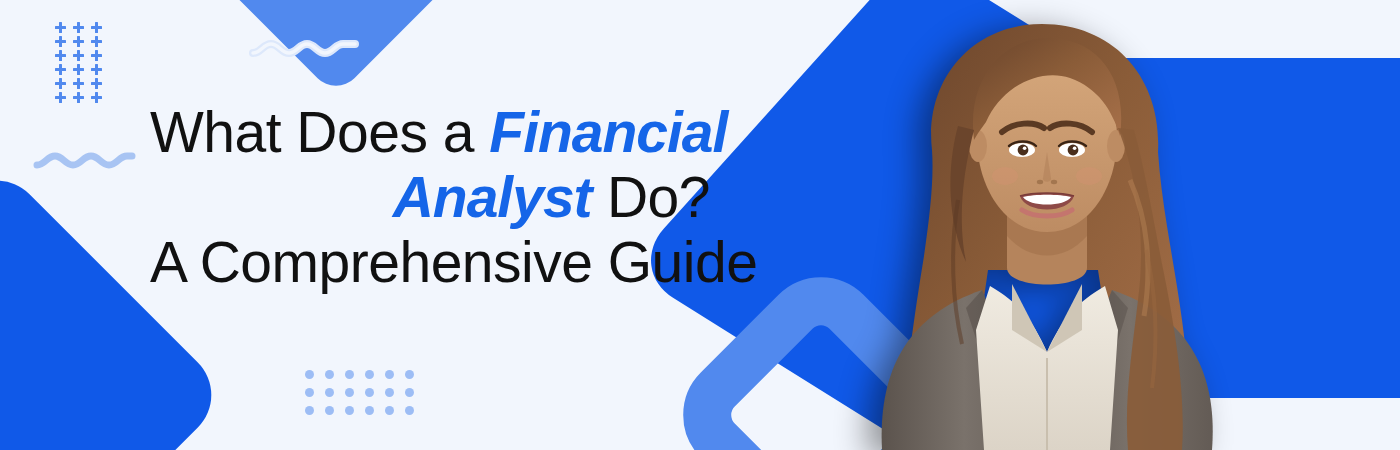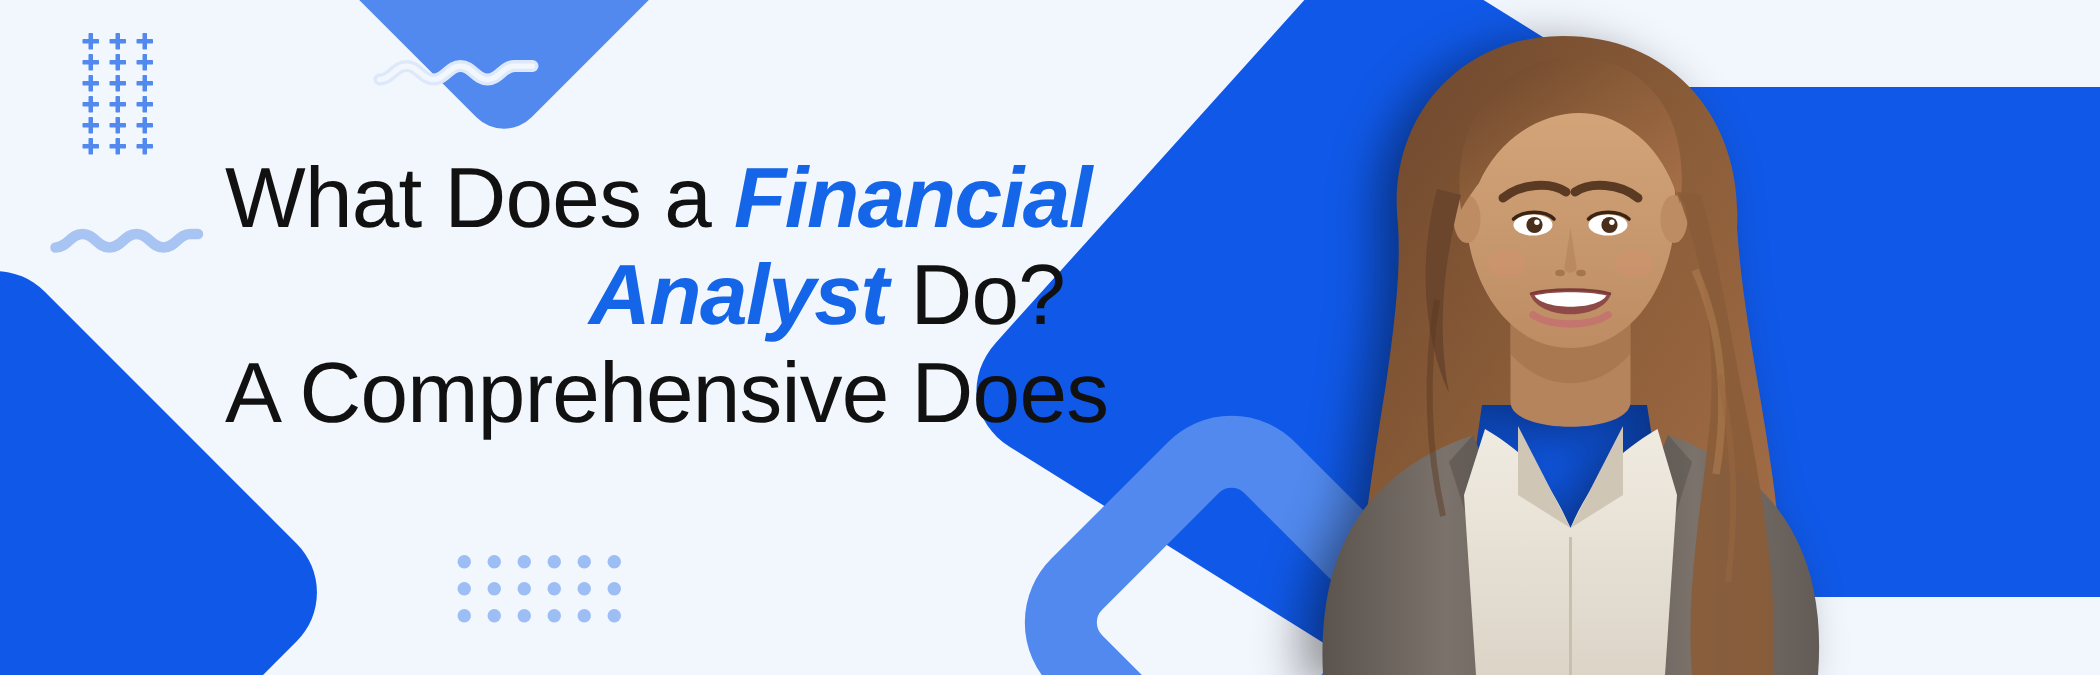--- a/index.html
+++ b/index.html
@@ -205,21 +205,21 @@
   <span class="wave wave-top">
     <svg width="126" height="34" viewBox="0 0 126 34">
       <path d="M10 20 C 18 20, 20 11, 28 11 S 38 20, 46 20 S 56 11, 64 11 S 74 20, 82 20 S 92 11, 100 11 L 112 11" fill="none" stroke="#DDE8FB" stroke-width="8" stroke-linecap="round" stroke-linejoin="round"></path>
       <path d="M10 20 C 18 20, 20 11, 28 11 S 38 20, 46 20 S 56 11, 64 11 S 74 20, 82 20 S 92 11, 100 11 L 112 11" fill="none" stroke="#F2F6FD" stroke-width="3.5" stroke-linecap="round" stroke-linejoin="round"></path>
     </svg>
   </span>
 
   <h1 class="headline">
     <span class="line l1"><span>What Does a </span><span class="accent">Financial</span></span>
     <span class="line l2"><span class="accent">Analyst</span><span> Do?</span></span>
-    <span class="line l3">A Comprehensive Does</span>
+    <span class="line l3">A Comprehensive Guide</span>
   </h1>
 
   <div class="portrait-wrap">
     <svg width="370" height="450" viewBox="0 0 370 450" role="img">
       <defs>
         <linearGradient id="hairG" x1="0" y1="0" x2="1" y2="1">
           <stop offset="0%" stop-color="#6B452C"></stop>
           <stop offset="45%" stop-color="#8A5C38"></stop>
           <stop offset="100%" stop-color="#A8714A"></stop>
         </linearGradient>

